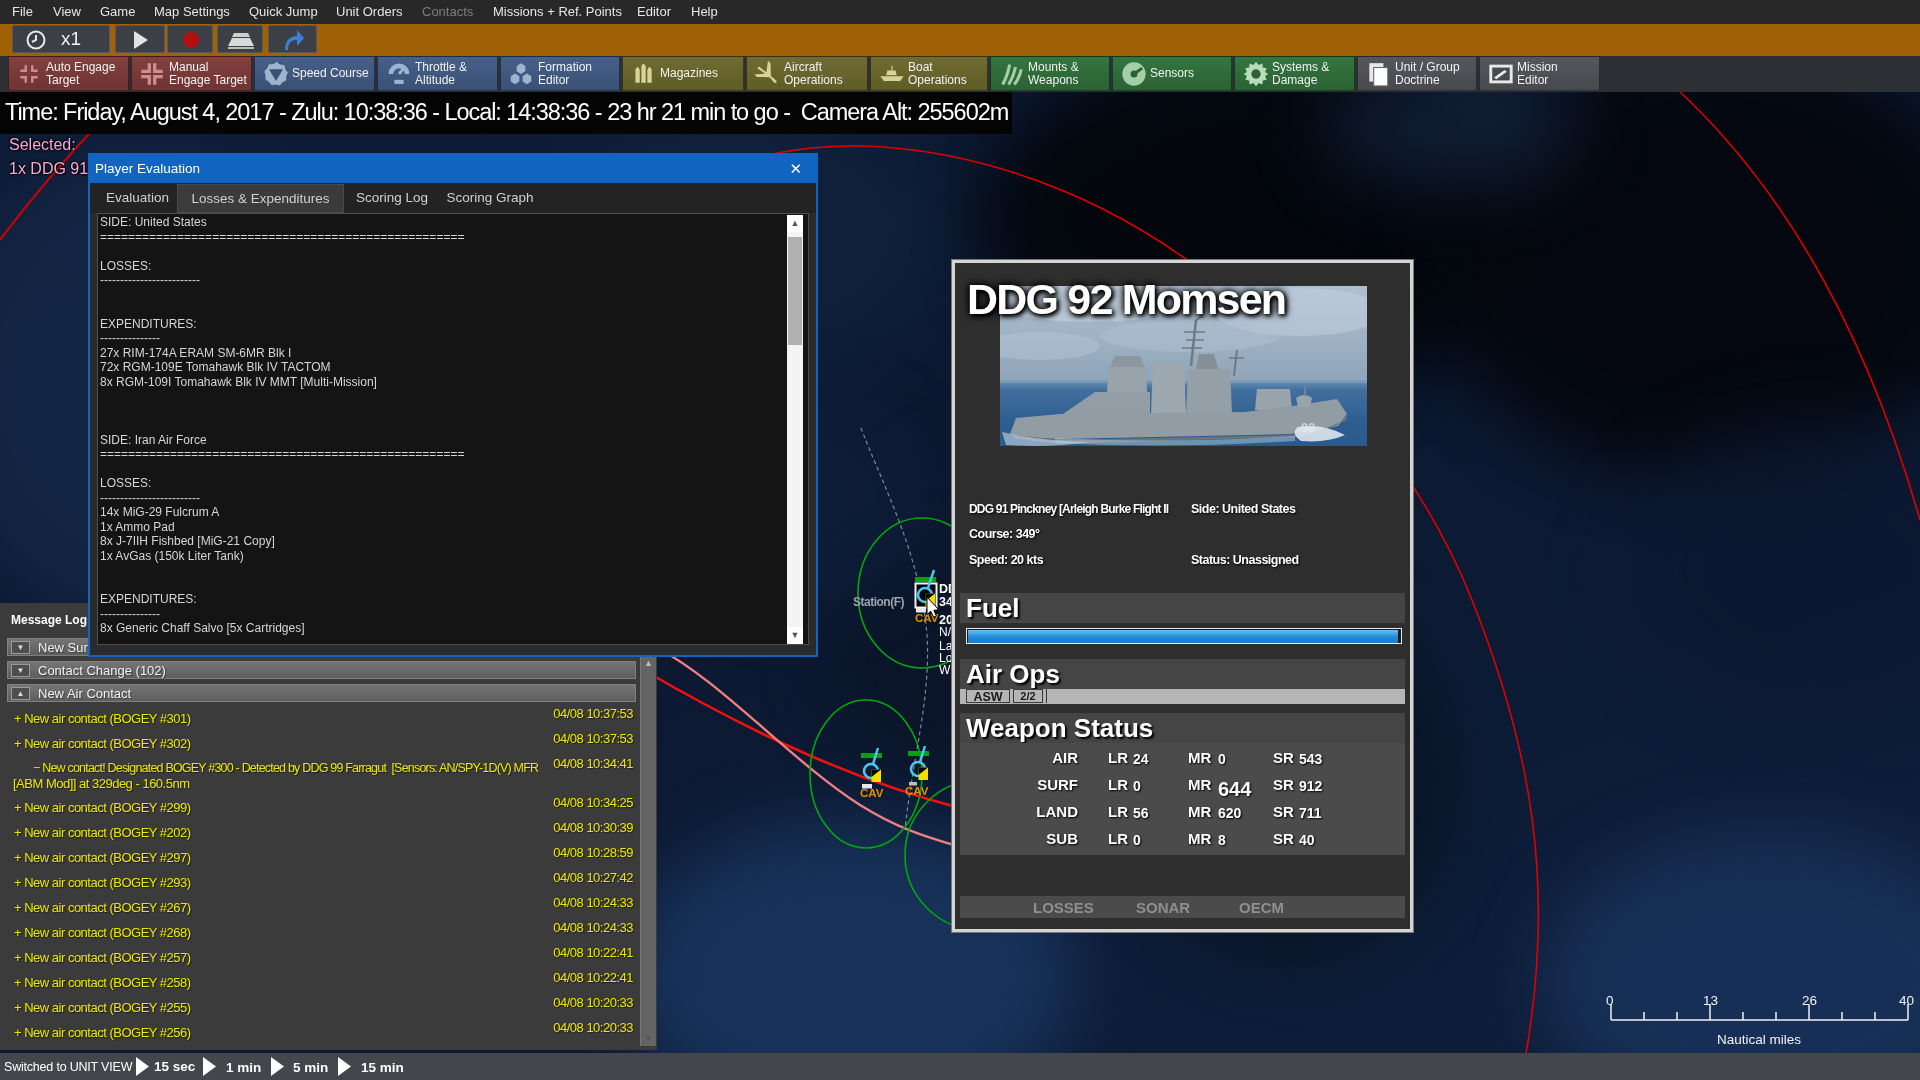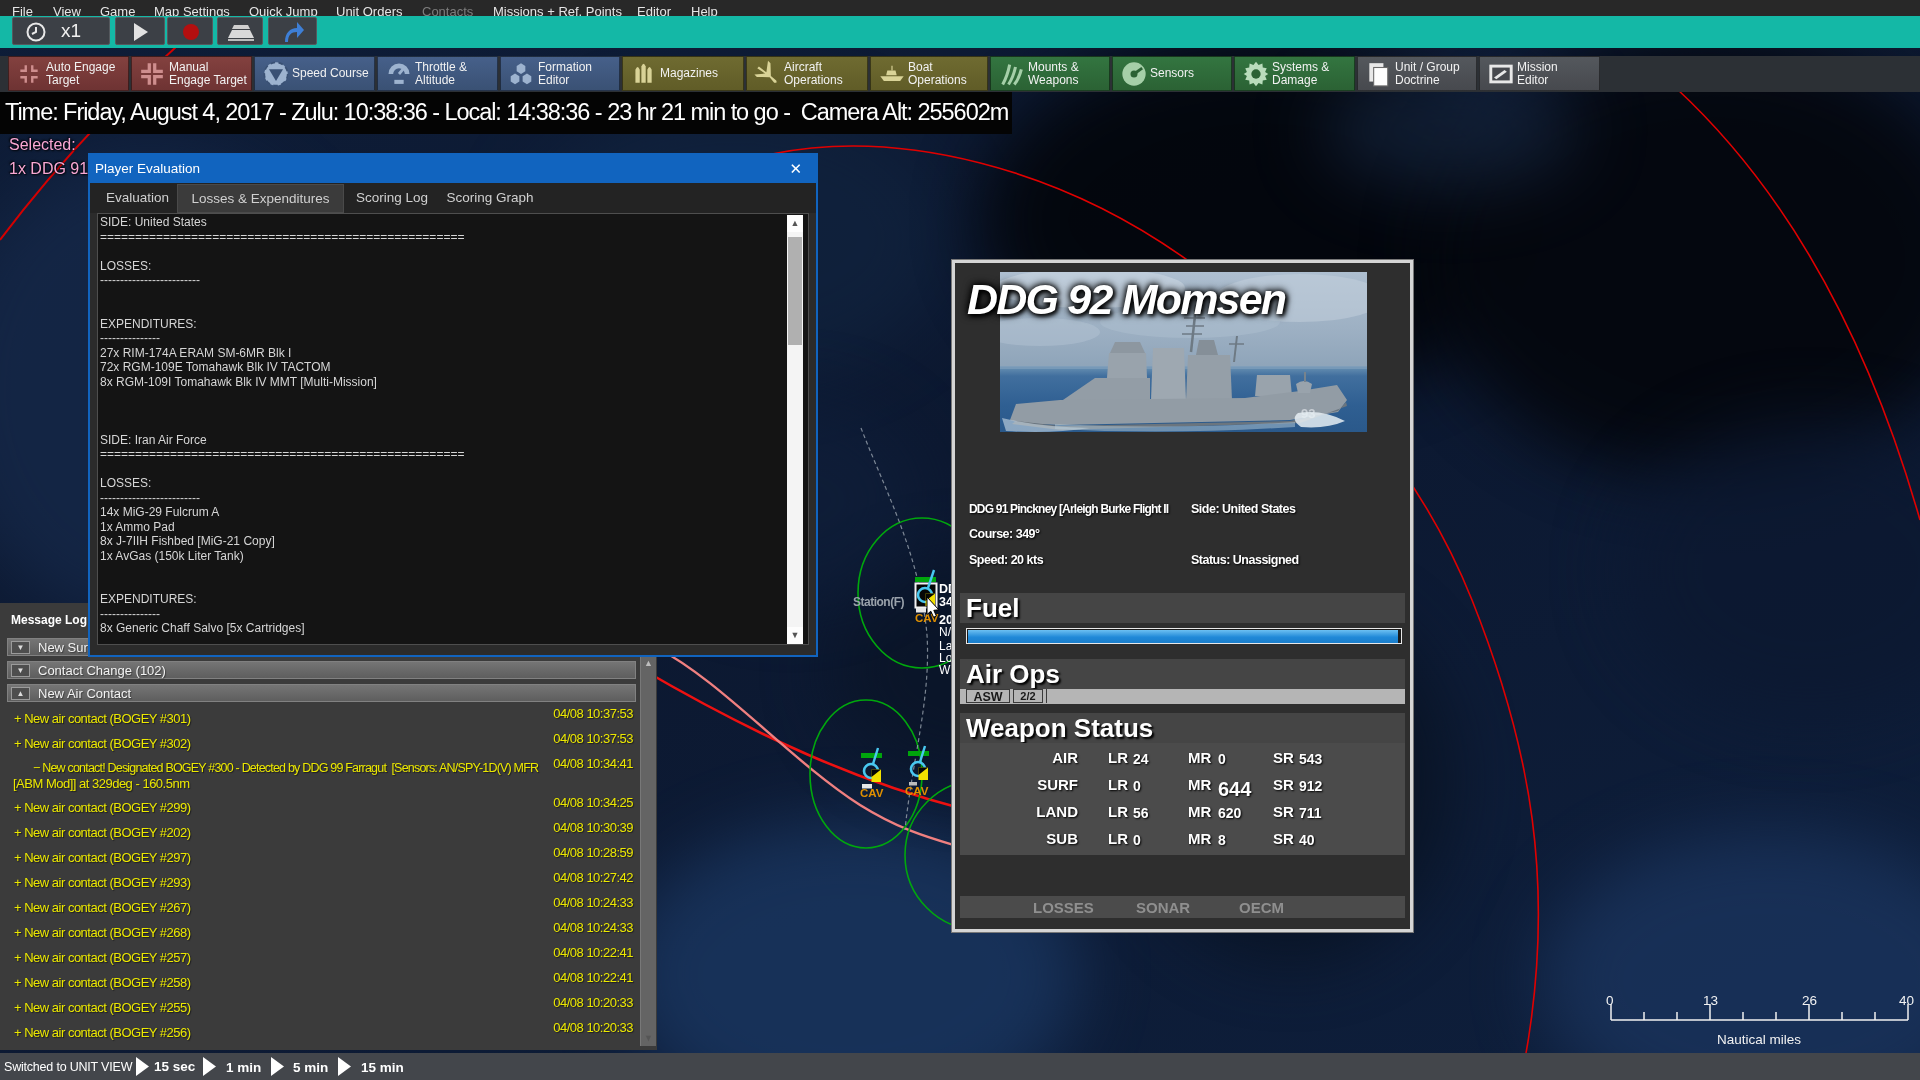--- a/index.html
+++ b/index.html
@@ -6,21 +6,21 @@
 html,body { width:1920px; height:1080px; overflow:hidden; background:#0d1b33; font-family:"Liberation Sans",sans-serif; }
 #stage { position:absolute; left:0; top:0; width:1920px; height:1080px; overflow:hidden; }
 
 
 #map { position:absolute; left:0; top:0; width:1920px; height:1080px; background:linear-gradient(160deg,#0e1d38 0%,#0c1830 45%,#0e1f3c 100%); }
 .blob { position:absolute; border-radius:50%; filter:blur(34px); }
 
 
 #menubar { position:absolute; left:0; top:0; width:1920px; height:24px; background:#282828; color:#e6e6e6; font-size:13px; }
 #menubar span { position:absolute; top:4px; }
-#row2 { position:absolute; left:0; top:16px; width:1920px; height:32px; background:#14b8a6; }
+#row2 { position:absolute; left:0; top:24px; width:1920px; height:32px; background:#a16207; }
 .tbtn { position:absolute; top:1px; height:28px; background:#3c4046; border:1px solid #55595e; border-radius:2px; }
 #row3 { position:absolute; left:0; top:56px; width:1920px; height:36px; background:#2c3035; }
 .cbtn { position:absolute; top:0; height:35px; border:1px solid rgba(0,0,0,.45); color:#f2f2f2; font-size:12px; line-height:13.5px; }
 .cbtn .lab { position:absolute; left:37px; right:2px; top:50%; transform:translateY(-50%); }
 .cbtn svg { position:absolute; left:7px; top:50%; transform:translateY(-50%); }
 #timebar { position:absolute; left:0; top:92px; width:1012px; height:42px; background:#040404; color:#fff; font-size:23.5px; white-space:nowrap; letter-spacing:-1.05px; }
 #timebar span { position:absolute; left:5px; top:7px; }
 #selected { position:absolute; left:9px; top:133px; color:#f9a8d4; font-size:16px; text-shadow:1px 1px 2px #000,-1px -1px 2px #000; line-height:24px; }
 
 
@@ -34,21 +34,21 @@
 .lrow .mg { position:absolute; left:14px; top:5px; width:560px; }
 #logsb { position:absolute; background:#646464; border-left:1px solid #787878; }
 
 
 #bottombar { position:absolute; left:0; top:1053px; width:1920px; height:27px; background:#43464b; color:#fff; }
 
 
 #ddg { position:absolute; left:952px; top:260px; width:461px; height:672px; background:#2e2e2e; border:3px solid #d5d5d5; box-shadow:0 0 0 1px #777; }
 #ddg .hdr { position:absolute; left:5px; width:445px; height:30px; background:#454545; color:#fff; font-weight:bold; font-size:26px; text-shadow:2px 2px 2px #000; padding-left:6px; line-height:30px; }
 #ddg .info { position:absolute; color:#fff; font-weight:bold; font-size:12.5px; letter-spacing:-0.5px; text-shadow:1px 1px 2px #000; }
-#ddgtitle { position:absolute; left:12px; top:12px; color:#fff; font-weight:bold; font-size:43px; letter-spacing:-1.8px; text-shadow:0 0 6px #000,0 0 10px #000,2px 2px 4px #000; z-index:5;font-style:italic; }
+#ddgtitle { position:absolute; left:12px; top:12px; color:#fff; font-weight:bold; font-size:43px; letter-spacing:-1.8px; text-shadow:0 0 6px #000,0 0 10px #000,2px 2px 4px #000; z-index:5; }
 
 
 #eval { position:absolute; left:88px; top:153px; width:730px; height:504px; background:#2b2b2b; border:2px solid #1164bf; }
 #evaltitle { position:absolute; left:0; top:0; width:726px; height:28px; background:#1164bf; color:#fff; font-size:13.5px; }
 #evaltabs { position:absolute; left:0; top:28px; width:726px; height:30px; background:#232323; }
 .etab { position:absolute; top:1px; height:29px; color:#d0d0d0; font-size:13.5px; text-align:center; line-height:28px; }
 #evalcontent { position:absolute; left:7px; top:58px; width:712px; height:432px; background:#141414; border:1px solid #4e4e4e; color:#d6d6d6; font-size:12px; line-height:14.5px; white-space:pre; overflow:hidden; }
 #evalsb { position:absolute; left:689px; top:1px; width:16px; height:429px; background:#f4f4f4; }
 </style>
 </head>
@@ -229,21 +229,21 @@
     <path d="M338 4 L351 13.5 L338 23 Z" fill="#fff"></path>
   </svg>
   <span style="position:absolute;left:154px;top:6px;font-size:13.5px;font-weight:bold">15 sec</span>
   <span style="position:absolute;left:226px;top:7px;font-size:13.5px;font-weight:bold">1 min</span>
   <span style="position:absolute;left:293px;top:7px;font-size:13.5px;font-weight:bold">5 min</span>
   <span style="position:absolute;left:361px;top:7px;font-size:13.5px;font-weight:bold">15 min</span>
 </div>
 
 <div id="ddg">
   <div id="ddgtitle">DDG 92 Momsen</div>
-  <div style="position:absolute;left:45px;top:9px;width:367px;height:160px;overflow:hidden">
+  <div style="position:absolute;left:45px;top:23px;width:367px;height:160px;overflow:hidden">
     <svg width="367" height="223" viewBox="0 0 367 223">
       <defs>
         <linearGradient id="sky" x1="0" y1="0" x2="0" y2="1">
           <stop offset="0" stop-color="#aebfd0"></stop>
               <stop offset="0.6" stop-color="#9db0c3"></stop>
               <stop offset="1" stop-color="#8ea4b9"></stop>
         </linearGradient>
         <linearGradient id="sea" x1="0" y1="0" x2="0" y2="1">
           <stop offset="0" stop-color="#6890b2"></stop>
               <stop offset="0.07" stop-color="#416f9e"></stop>

